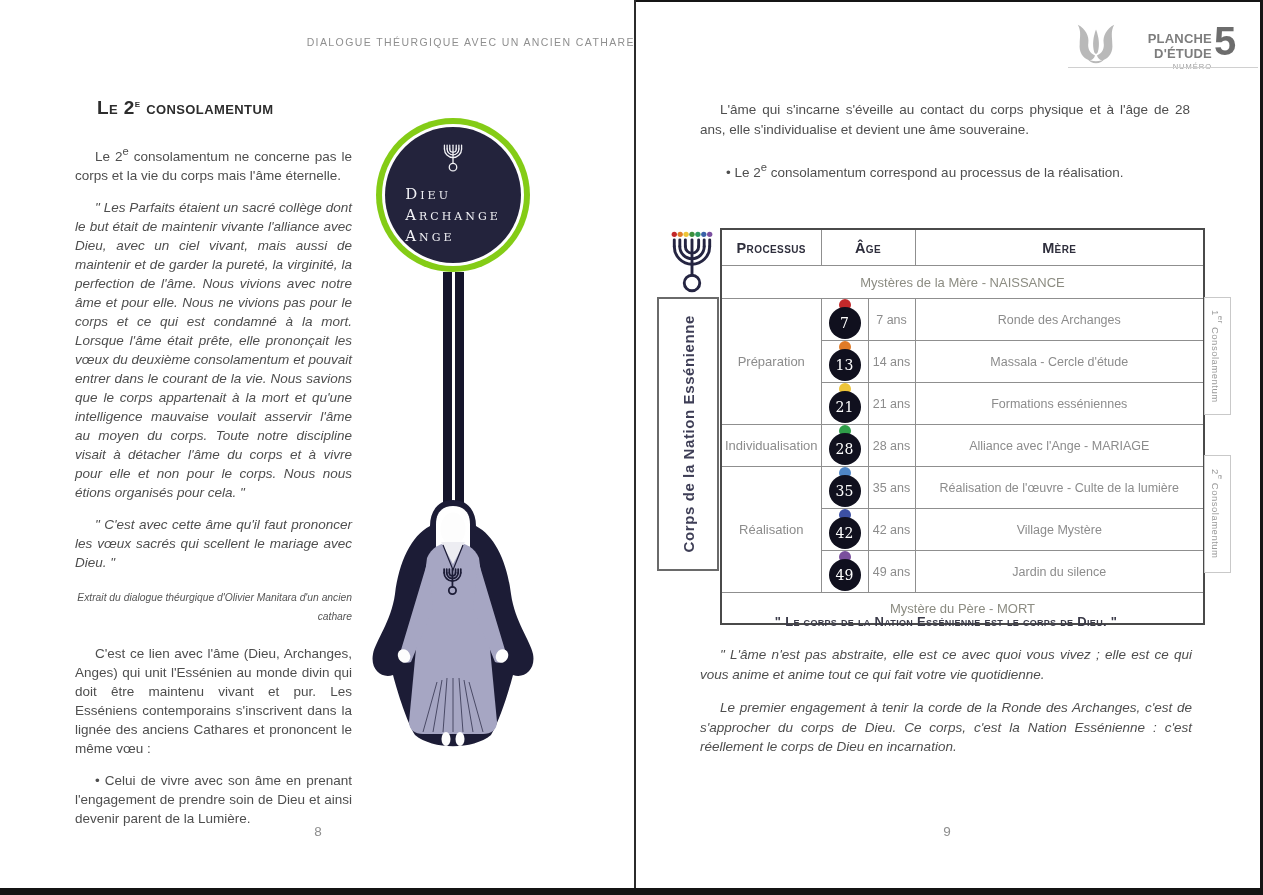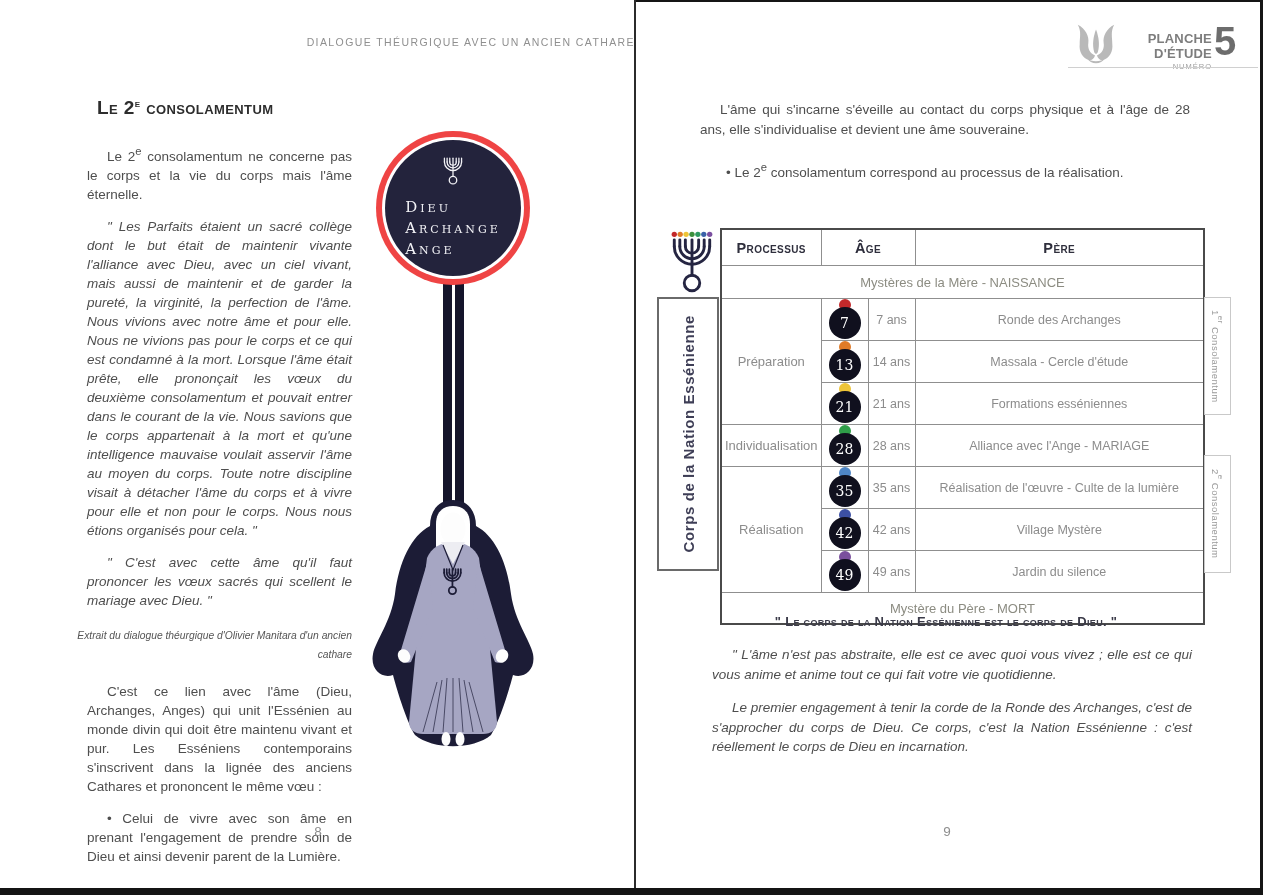--- a/index.html
+++ b/index.html
@@ -14,33 +14,33 @@
   .top-edge-right{position:absolute;left:636px;right:0;top:0;height:2px;background:#151515;}
 
   
   .running-header{position:absolute;top:36px;left:0;width:635px;text-align:right;
     font-size:10.5px;letter-spacing:1.4px;color:#8f8f8f;}
   .page-title{position:absolute;left:97px;top:97px;font-variant:small-caps;font-weight:bold;
     font-size:19px;color:#2d2d2d;letter-spacing:.4px;}
   .page-title sup{font-size:11px;}
   #left-paras{position:absolute;left:75px;top:142px;width:277px;
     font-size:13.5px;line-height:19px;text-align:justify;color:#4e4e4e;}
-  .para{margin:0 0 13px 12px;text-indent:20px;}
+  .para{margin:0 0 13px 0;text-indent:20px;}
   .para.italic{font-style:italic;}
   .para.extrait{font-style:italic;text-align:right;text-indent:0;
     font-size:10.3px;line-height:1.85;color:#555;margin:16px 0 18px 0;}
   .pn{position:absolute;top:824px;text-align:center;color:#8e8e8e;font-size:13.5px;}
   #pn-left{left:0;width:636px;}
   #pn-right{left:636px;width:622px;}
 
   
   .ill-stem{position:absolute;left:443px;top:272px;width:21px;height:252px;background:#15152b;z-index:1;}
   .ill-stem::after{content:"";position:absolute;left:9px;top:0;bottom:0;width:3px;background:#fff;}
-  .ill-circle{position:absolute;left:376px;top:131px;width:154px;height:154px;border-radius:50%;
-    background:#ef4444;z-index:2;}
+  .ill-circle{position:absolute;left:376px;top:118px;width:154px;height:154px;border-radius:50%;
+    background:#84cc16;z-index:2;}
   .ill-circle .ring{position:absolute;inset:6px;border-radius:50%;background:#fff;}
   .ill-circle .inner{position:absolute;inset:9px;border-radius:50%;background:#23233c;
     display:flex;flex-direction:column;align-items:center;padding-top:15px;box-sizing:border-box;gap:12px;}
   .circle-word{font-family:"DejaVu Serif",serif;font-variant:small-caps;color:#f2f2f6;
     font-size:15px;letter-spacing:3px;line-height:1.4;}
   .ill-figure{position:absolute;left:351px;top:482px;z-index:2;}
 
   
   .flame{position:absolute;left:1070px;top:20px;}
   .ph-text{position:absolute;left:1118px;top:31px;width:94px;text-align:right;}
@@ -220,21 +220,21 @@
   <colgroup>
       <col style="width:100px">
       <col style="width:47px">
       <col style="width:47px">
       <col style="width:289px">
     </colgroup>
   <thead>
     <tr>
       <th>Processus</th>
       <th colspan="2">Âge</th>
-      <th>Père</th>
+      <th>Mère</th>
     </tr>
   </thead>
   <tbody class="band">
     <tr>
       <td colspan="4">Mystères de la Mère - NAISSANCE</td>
     </tr>
   </tbody>
   <tbody class="t-data" id="table-rows">
       <tr>
         <td rowspan="3" class="process">Préparation</td>

